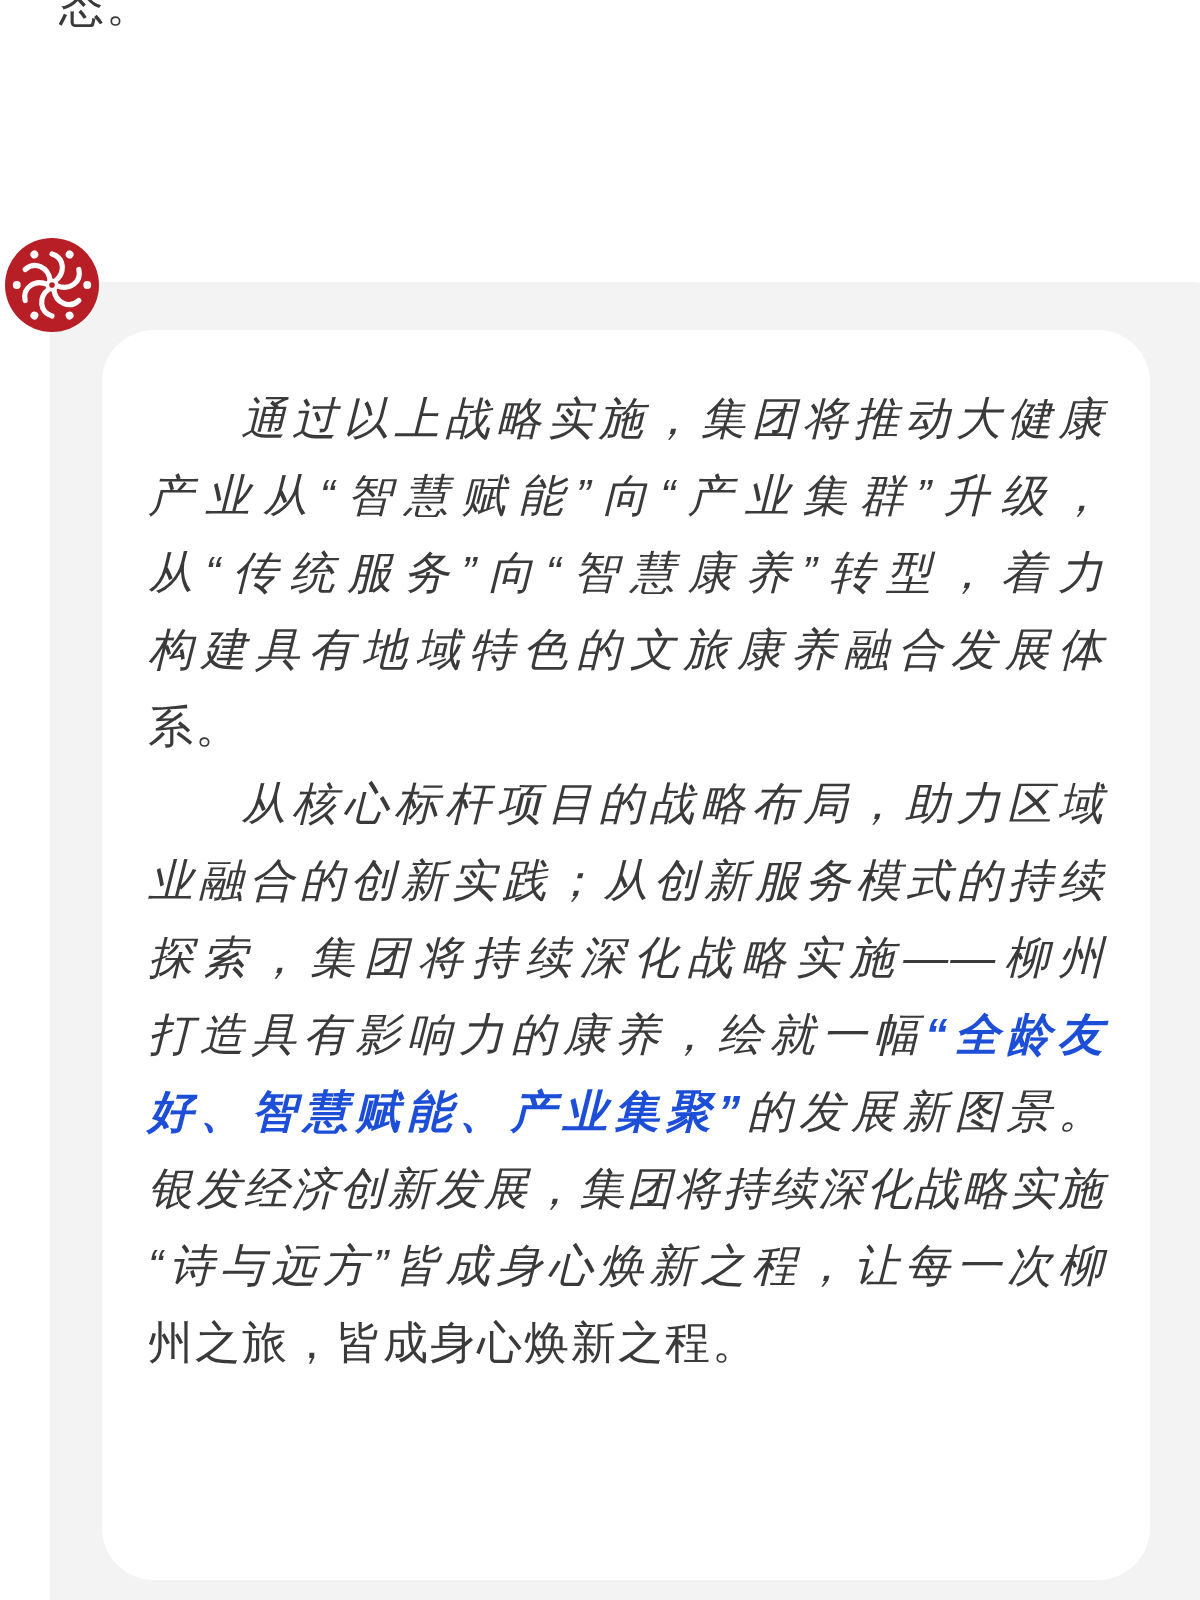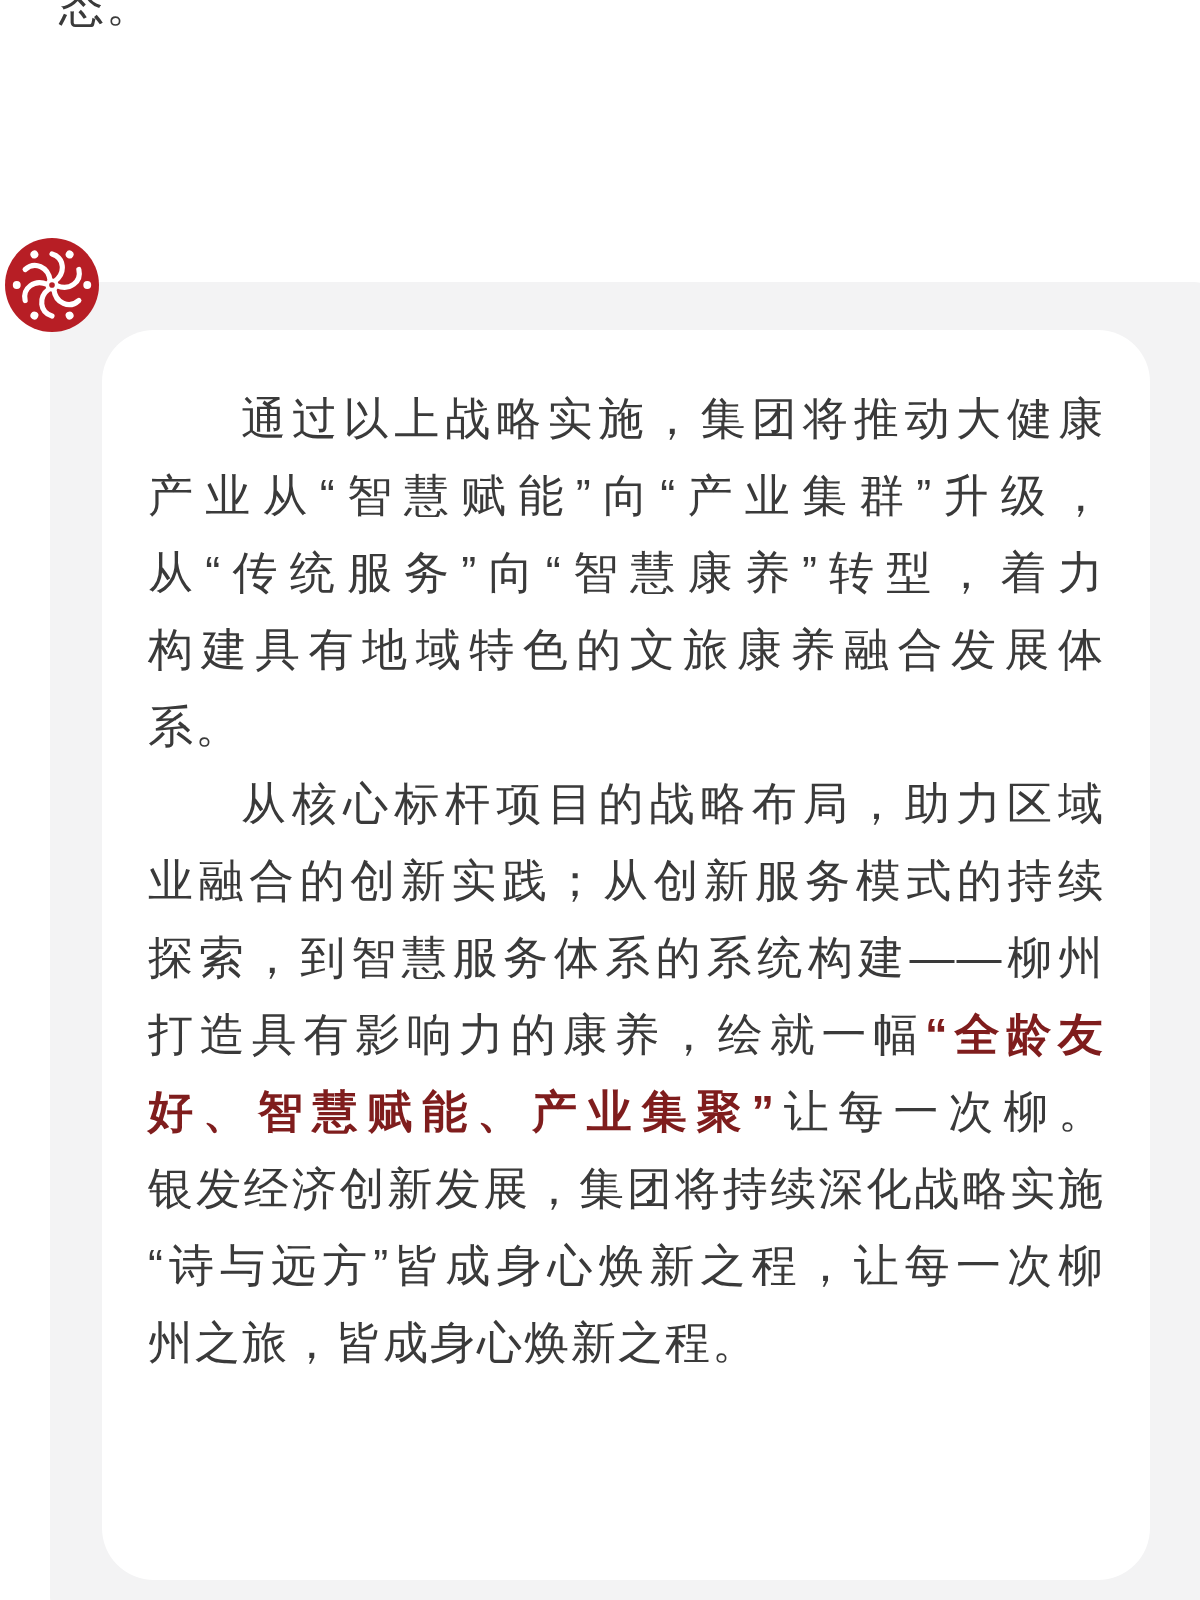--- a/index.html
+++ b/index.html
@@ -48,24 +48,25 @@
     font-size: 45px;
     letter-spacing: 2px;
     color: #3a3a3a;
     white-space: nowrap;
   }
   .line.j {
     white-space: normal;
     text-align: justify;
     text-align-last: justify;
     text-justify: inter-ideograph;
+    font-style: italic;
   }
   .line.indent { text-indent: 93px; }
   .line .red {
-    color: #7f1d1d;
+    color: #1d4ed8;
     font-weight: 700;
   }
 
   .avatar {
     position: absolute;
     left: 5px; top: 238px;
     width: 94px; height: 94px;
     border-radius: 50%;
     cursor: pointer;
   }
@@ -82,23 +83,23 @@
     <div class="card">
 
       <div class="line j indent"><span>通过以上战略实施，集团将推动大健康</span></div>
       <div class="line j"><span>产业从“智慧赋能”向“产业集群”升级，</span></div>
       <div class="line j"><span>从“传统服务”向“智慧康养”转型，着力</span></div>
       <div class="line j"><span>构建具有地域特色的文旅康养融合发展体</span></div>
       <div class="line"><span>系。</span></div>
 
       <div class="line j indent"><span>从核心标杆项目的战略布局，助力区域</span></div>
       <div class="line j"><span>业融合的创新实践；从创新服务模式的持续</span></div>
-      <div class="line j"><span>探索，到智慧服务体系的系统构建——柳州</span></div>
+      <div class="line j"><span>探索，集团将持续深化战略实施——柳州</span></div>
       <div class="line j"><span>打造具有影响力的康养，绘就一幅</span><span class="red">“全龄友</span></div>
-      <div class="line j"><span class="red">好、智慧赋能、产业集聚”</span><span>让每一次柳。</span></div>
+      <div class="line j"><span class="red">好、智慧赋能、产业集聚”</span><span>的发展新图景。</span></div>
       <div class="line j"><span>银发经济创新发展，集团将持续深化战略实施</span></div>
       <div class="line j"><span>“诗与远方”皆成身心焕新之程，让每一次柳</span></div>
       <div class="line"><span>州之旅，皆成身心焕新之程。</span></div>
 
     </div>
   </div>
 
   <div class="avatar">
     <svg viewBox="0 0 100 100" aria-hidden="true">
       <circle cx="50" cy="50" r="50" fill="#b71e25"></circle>

